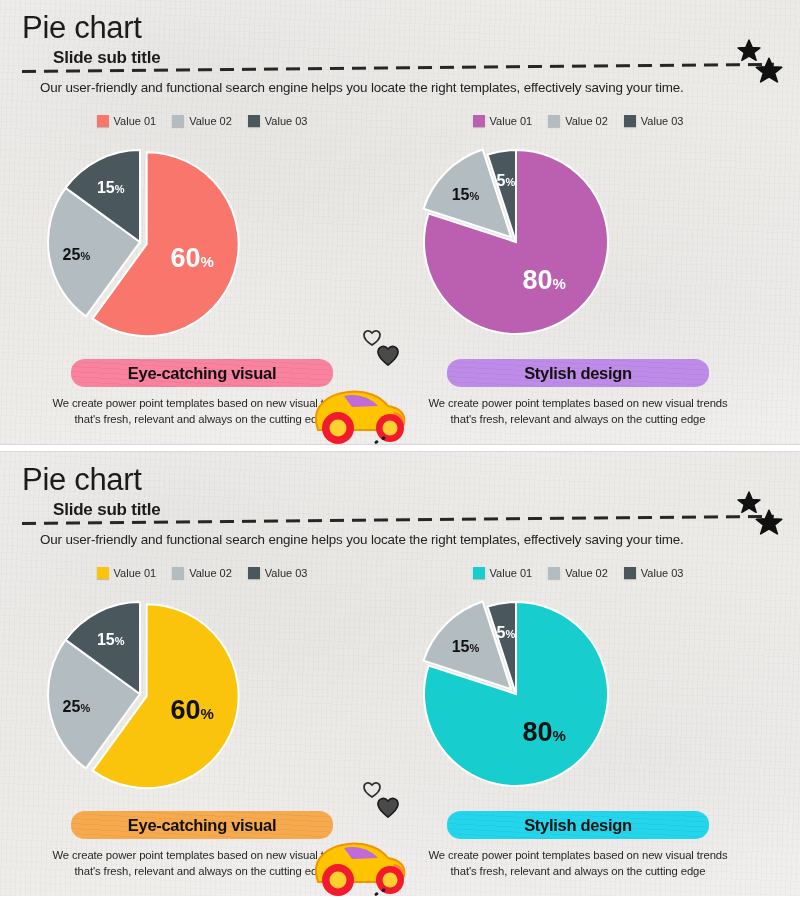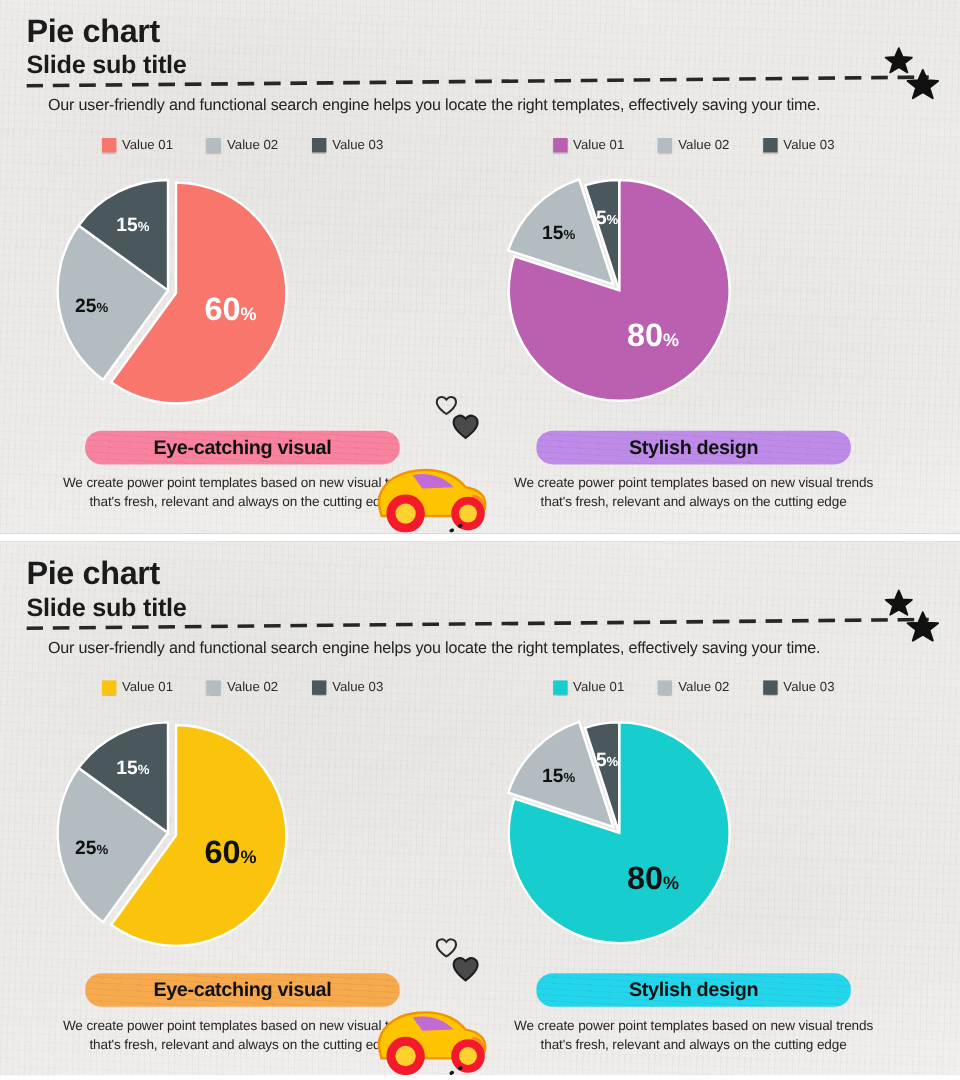--- a/index.html
+++ b/index.html
@@ -25,26 +25,26 @@
   .slide-2 { top: 452px; }
 
   .divider {
     position: absolute; left: 0; top: 444px; width: 800px; height: 8px;
     background: #ffffff; border-top: 1px solid #d8d8d8; border-bottom: 1px solid #d8d8d8;
   }
 
   
   .hdr { position: absolute; left: 22px; top: 12px; }
   .hdr-title {
-    font-size: 27px; font-weight: 700; color: #1b1b1b;
+    font-size: 31px; font-weight: 400; color: #1b1b1b;
     letter-spacing: -0.3px; line-height: 1.05;
   }
   .hdr-sub {
-    font-size: 21px; font-weight: 700; color: #1b1b1b;
-    margin-top: 3px; letter-spacing: -0.2px;
+    font-size: 17px; font-weight: 700; color: #1b1b1b;
+    margin-top: 3px; letter-spacing: -0.2px; margin-left: 31px;
   }
   .dash-rule {
     position: absolute; left: 22px; top: 70px; width: 752px; height: 3px;
     background-image: linear-gradient(to right, #262626 0 14px, rgba(0,0,0,0) 14px 22px);
     background-size: 22px 3px; background-repeat: repeat-x;
     transform: rotate(-0.55deg); transform-origin: left center;
   }
   .hdr-desc {
     position: absolute; left: 40px; top: 80px; width: 740px;
     font-size: 13.4px; color: #232323; letter-spacing: -0.15px; white-space: nowrap;
@@ -53,21 +53,21 @@
   
   .stars-tr { position: absolute; right: 8px; top: 38px; width: 62px; height: 54px; }
   .star-a { position: absolute; left: 6px; top: 0; }
   .star-b { position: absolute; left: 24px; top: 18px; }
 
   
   .col { position: absolute; top: 112px; width: 360px; height: 320px; }
   .col-left { left: 22px; }
   .col-right { left: 398px; }
 
-  .legend { display: flex; justify-content: center; gap: 28px; align-items: center; height: 18px; }
+  .legend { display: flex; justify-content: center; gap: 16px; align-items: center; height: 18px; }
   .lg-item { display: flex; align-items: center; gap: 5px; }
   .lg-swatch { width: 12px; height: 12px; display: block; box-shadow: 0 1px 1px rgba(0,0,0,0.18); }
   .lg-label { font-size: 11px; color: #2b2b2b; font-weight: 400; }
 
   .chart-wrap { position: relative; width: 360px; height: 225px; margin-top: 4px; }
   .pie-svg { position: absolute; left: 0; top: 0; }
 
   
   .banner {
     position: relative; margin: 0 auto; width: 262px; height: 28px;

